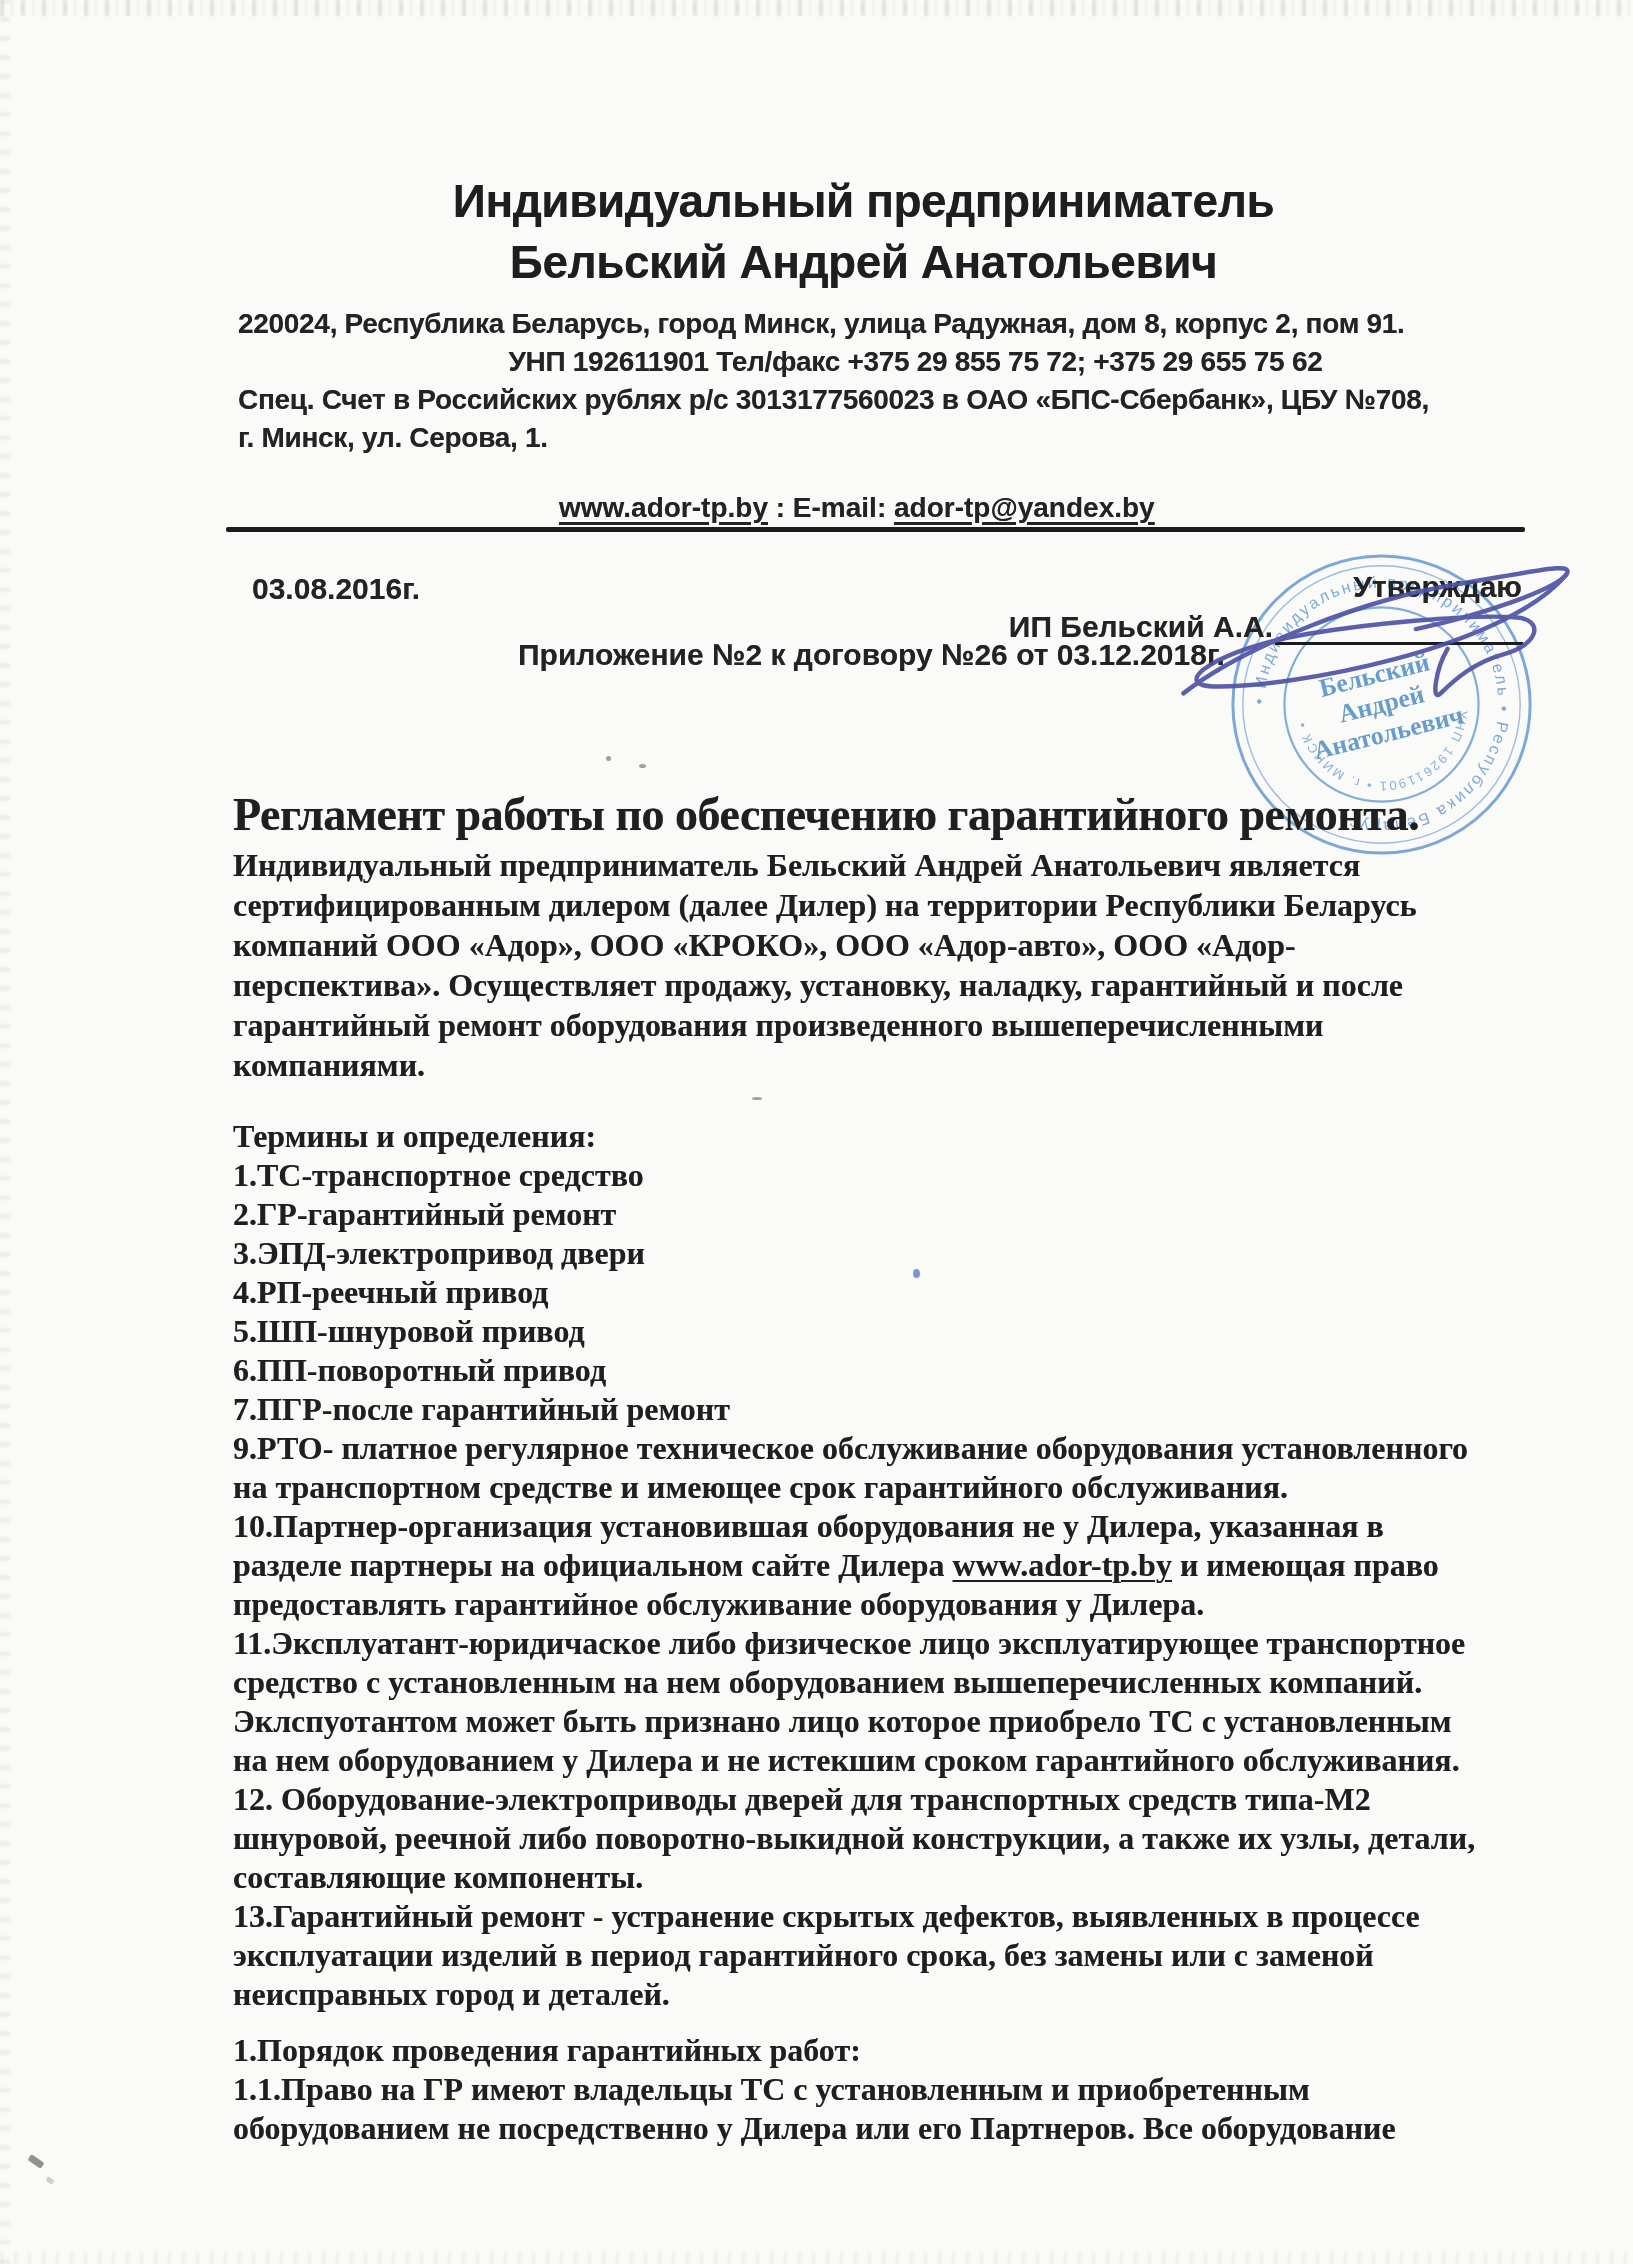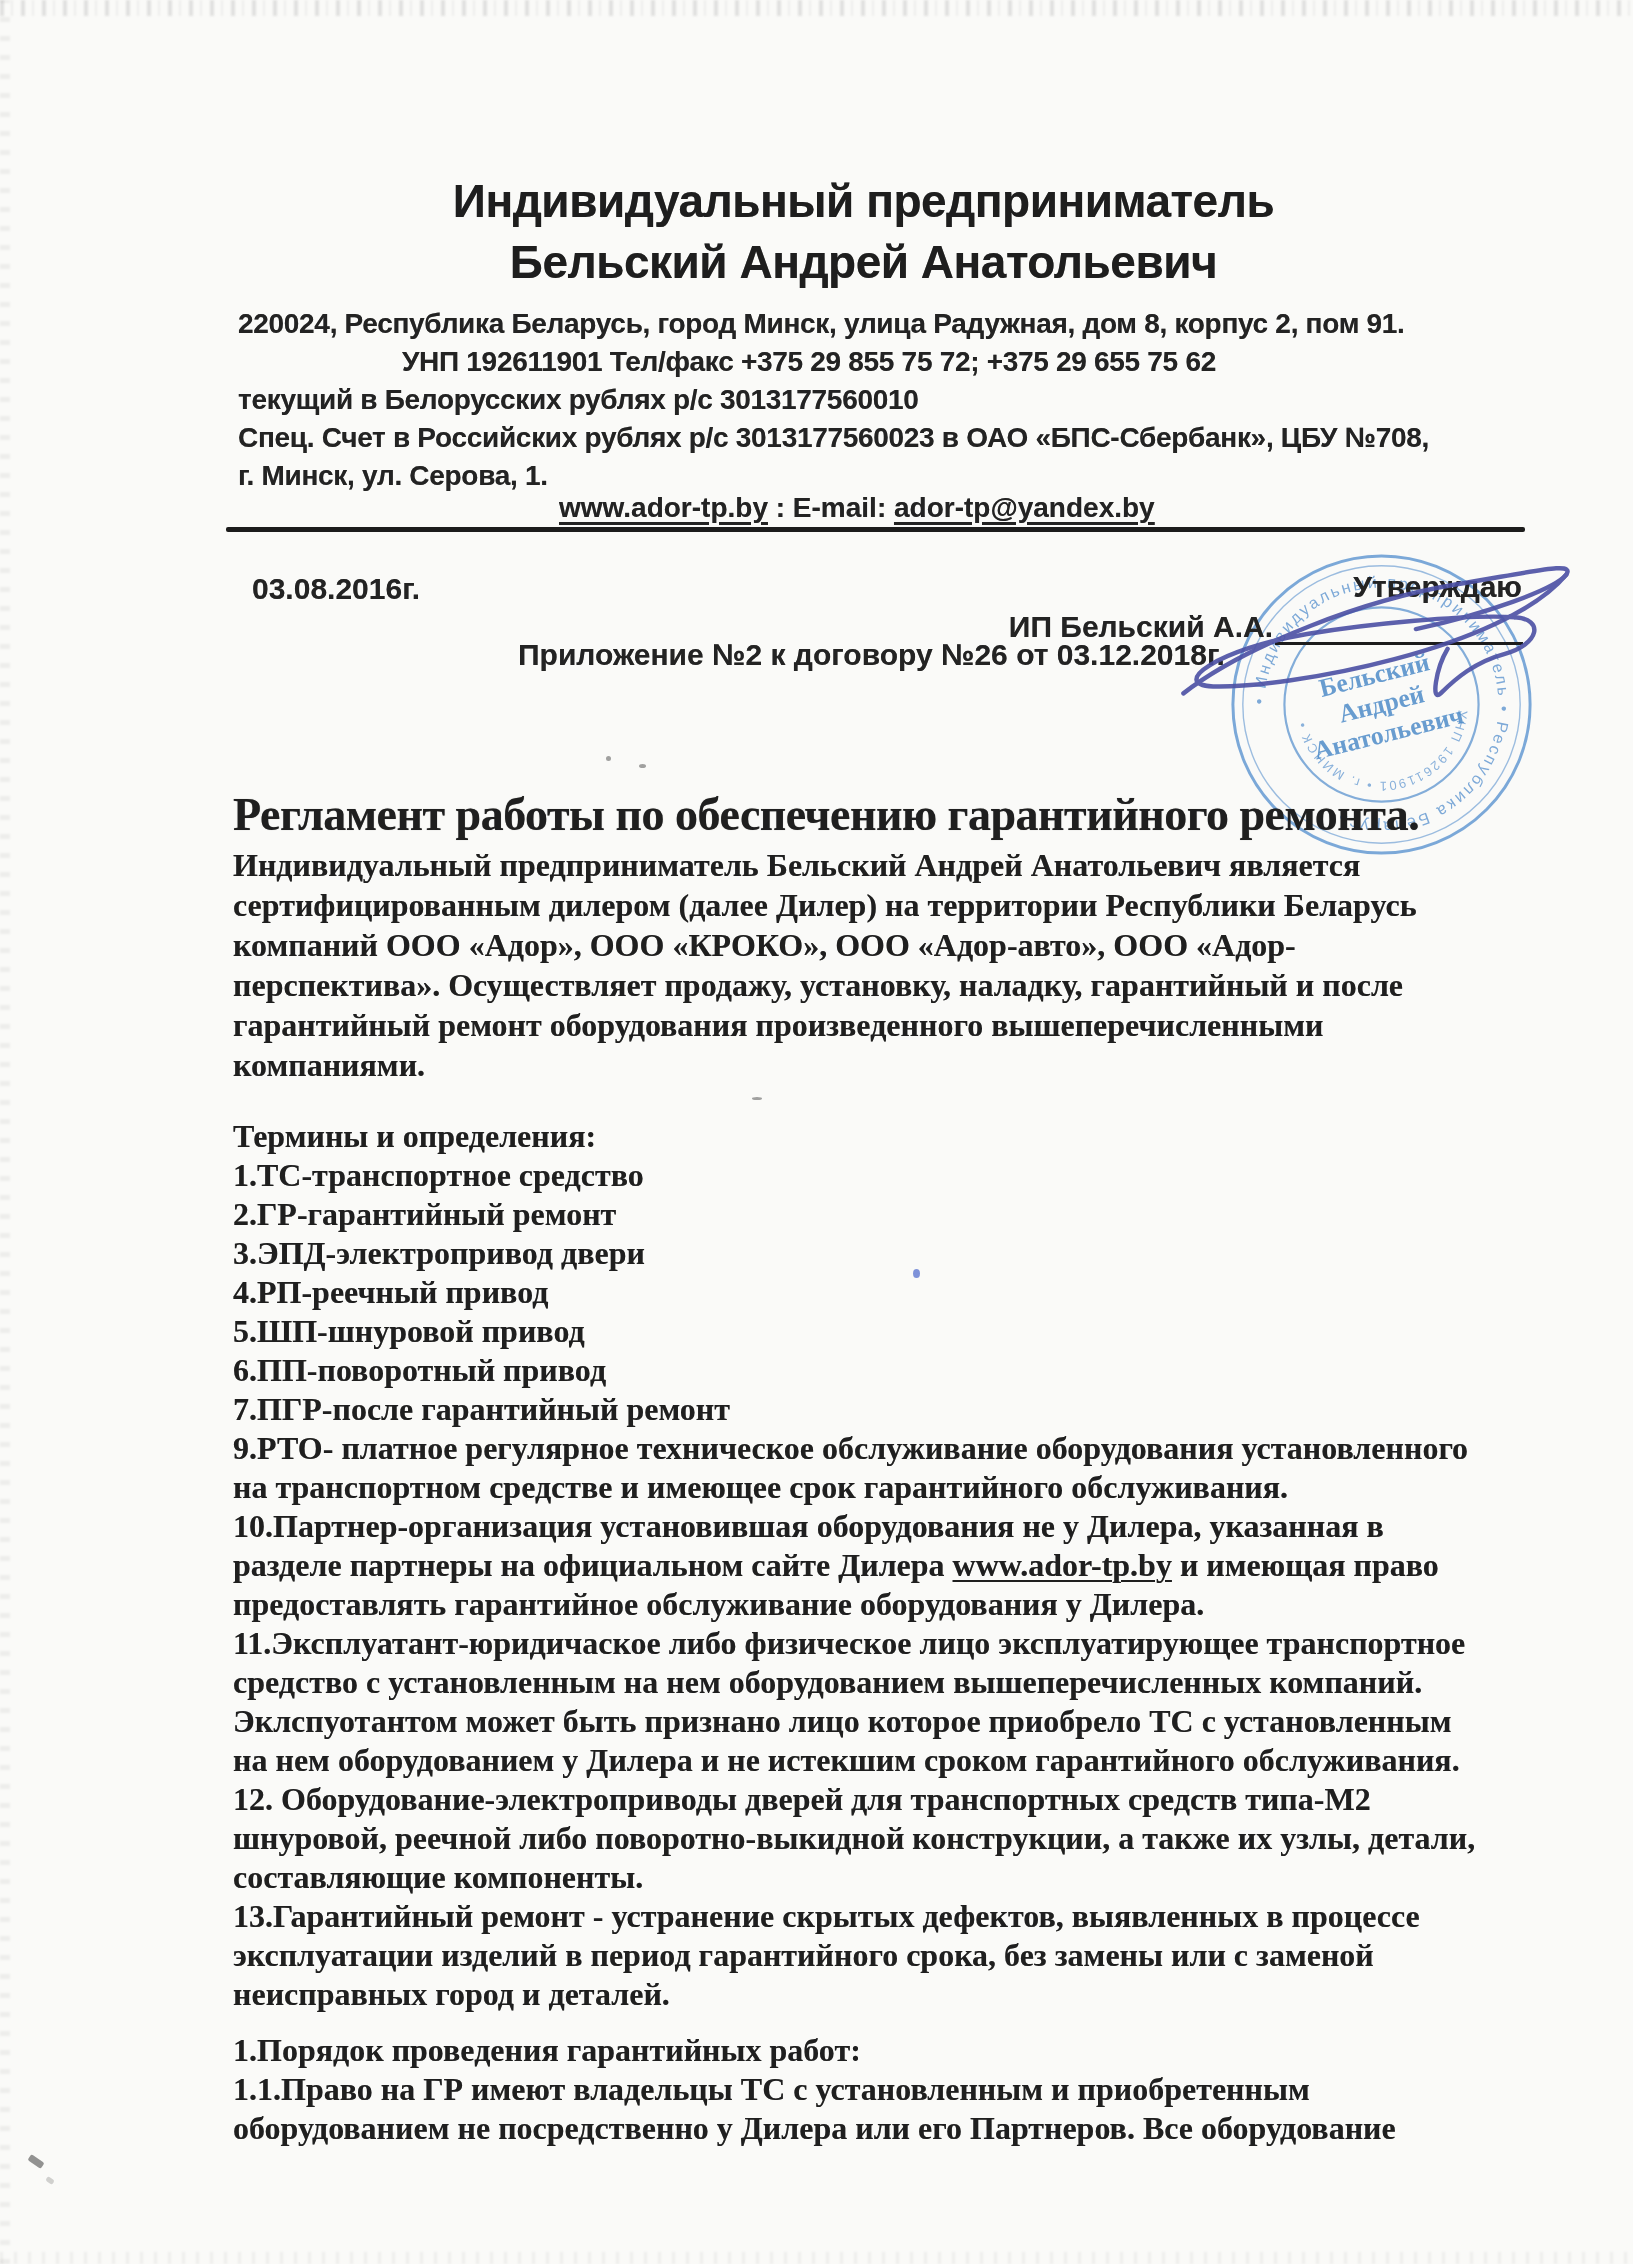--- a/index.html
+++ b/index.html
@@ -31,21 +31,21 @@
   .company-header{position:absolute;left:0;top:178px;width:1634px;text-align:center;
     padding-left:93px;box-sizing:border-box;z-index:2;}
   .company-header .h-line{font-size:46px;font-weight:bold;line-height:46px;letter-spacing:-0.5px;
     color:#1e1e1e;text-shadow:0 0 0.6px rgba(0,0,0,.5);}
   .company-header .h-line + .h-line{margin-top:15px;}
 
   
   .address{position:absolute;left:238px;top:305px;z-index:2;font-weight:bold;
     font-size:28px;line-height:38px;letter-spacing:-0.3px;color:#232323;
     text-shadow:0 0 0.5px rgba(0,0,0,.45);white-space:nowrap;}
-  .address .indent{padding-left:164px;}
+  .address .indent{padding-left:164px;text-align:center;}
 
   .contact-line{position:absolute;left:559px;top:492px;z-index:2;font-weight:bold;
     font-size:28px;white-space:nowrap;color:#232323;text-shadow:0 0 0.5px rgba(0,0,0,.45);}
   .contact-line .lnk{text-decoration:underline;text-decoration-thickness:2.5px;text-underline-offset:5px;}
 
   .rule{position:absolute;left:226px;top:527px;width:1299px;height:5px;background:#1c1c1c;z-index:2;border-radius:2px;}
 
   
   .meta{font-weight:bold;font-size:30px;color:#232323;text-shadow:0 0 0.5px rgba(0,0,0,.45);
     position:absolute;white-space:nowrap;z-index:2;text-align:right;}
@@ -87,21 +87,20 @@
   <div class="smudge" style="left:46px;top:2178px;width:8px;height:5px;opacity:.4;"></div>
 
   <div class="company-header">
     <div class="h-line">Индивидуальный предприниматель</div>
     <div class="h-line">Бельский Андрей Анатольевич</div>
   </div>
 
   <div class="address">
     <div>220024, Республика Беларусь, город Минск, улица Радужная, дом 8, корпус 2, пом 91.</div>
     <div class="indent">УНП 192611901  Тел/факс +375 29 855 75 72; +375 29 655 75 62</div>
-    <div>текущий в Белорусских рублях р/с 3013177560010</div>
     <div>Спец. Счет в Российских рублях р/с 3013177560023 в ОАО «БПС-Сбербанк», ЦБУ №708,</div>
     <div>г. Минск, ул. Серова, 1.</div>
   </div>
 
   <div class="contact-line">
     <span class="lnk">www.ador-tp.by</span><span> : E-mail: </span><span class="lnk">ador-tp@yandex.by</span>
   </div>
 
   <div class="rule"></div>
 

